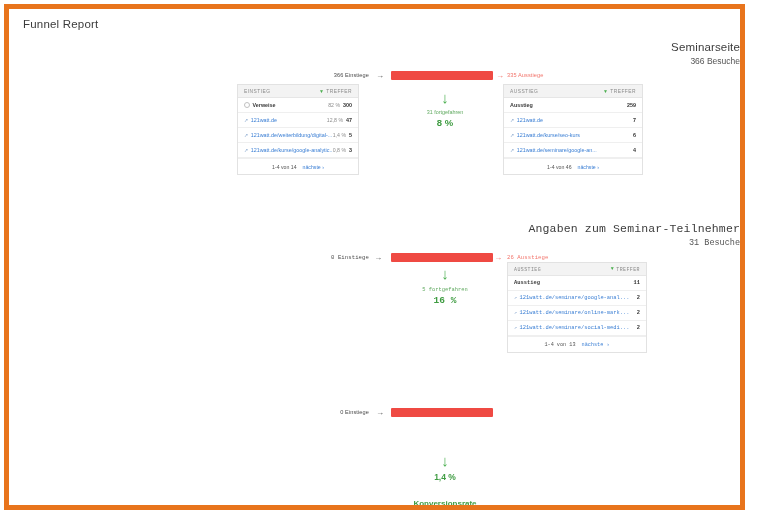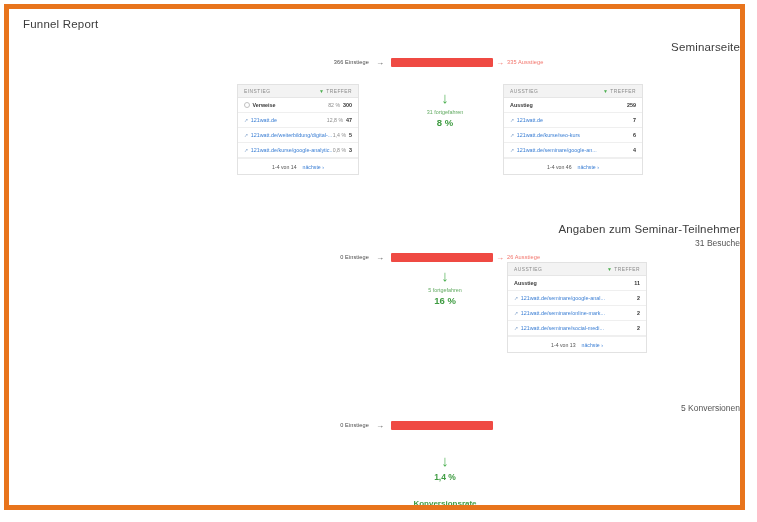--- a/index.html
+++ b/index.html
@@ -147,20 +147,21 @@
 <body>
 
 <div class="frame">
   <div class="page">
 
     <div class="page-title">Funnel Report</div>
 
     <div class="step" style="top:31px;">
       <div class="step-head">
         <div class="step-title">Seminarseite</div>
+        <div class="step-visits">366 Besuche</div>
       </div>
       <div class="bar-row">
         <div class="entries-label" style="left:265px;width:95px;">366 Einstiege</div>
         <div class="arrow-in" style="left:367px;">→</div>
         <div class="bar" style="left:382px;width:102px;"></div>
         <div class="arrow-out" style="left:487px;">→</div>
         <div class="exits-label" style="left:498px;">335 Ausstiege</div>
       </div>
 
       <div class="tbl" style="left:228px;top:44px;width:122px;">
@@ -266,21 +267,21 @@
             <span class="cell-num">4</span>
           </span>
         </div>
         <div class="tbl-foot">
           <span>1-4 von 46</span>
           <span class="foot-next">nächste ›</span>
         </div>
       </div>
     </div>
 
-    <div class="step" style="top:213px;">
+    <div class="step" style="top:213px;font-family:Liberation Mono, monospace;">
       <div class="step-head">
         <div class="step-title">Angaben zum Seminar-Teilnehmer</div>
         <div class="step-visits">31 Besuche</div>
       </div>
       <div class="bar-row">
         <div class="entries-label" style="left:265px;width:95px;">0 Einstiege</div>
         <div class="arrow-in" style="left:367px;">→</div>
         <div class="bar" style="left:382px;width:102px;"></div>
         <div class="arrow-out" style="left:487px;">→</div>
         <div class="exits-label" style="left:498px;">26 Ausstiege</div>
@@ -337,21 +338,20 @@
         </div>
         <div class="tbl-foot">
           <span>1-4 von 13</span>
           <span class="foot-next">nächste ›</span>
         </div>
       </div>
     </div>
 
     <div class="step" style="top:392px;">
       <div class="step-head">
-        <div class="step-visits">5 Konversionen</div>
       </div>
       <div class="bar-row" style="margin-top:6px;">
         <div class="entries-label" style="left:265px;width:95px;">0 Einstiege</div>
         <div class="arrow-in" style="left:367px;">→</div>
         <div class="bar" style="left:382px;width:102px;"></div>
       </div>
 
       <div class="cont" style="left:381px;top:52px;">
         <div class="arrow">↓</div>
         <div class="conv-pct">1,4 %</div>

